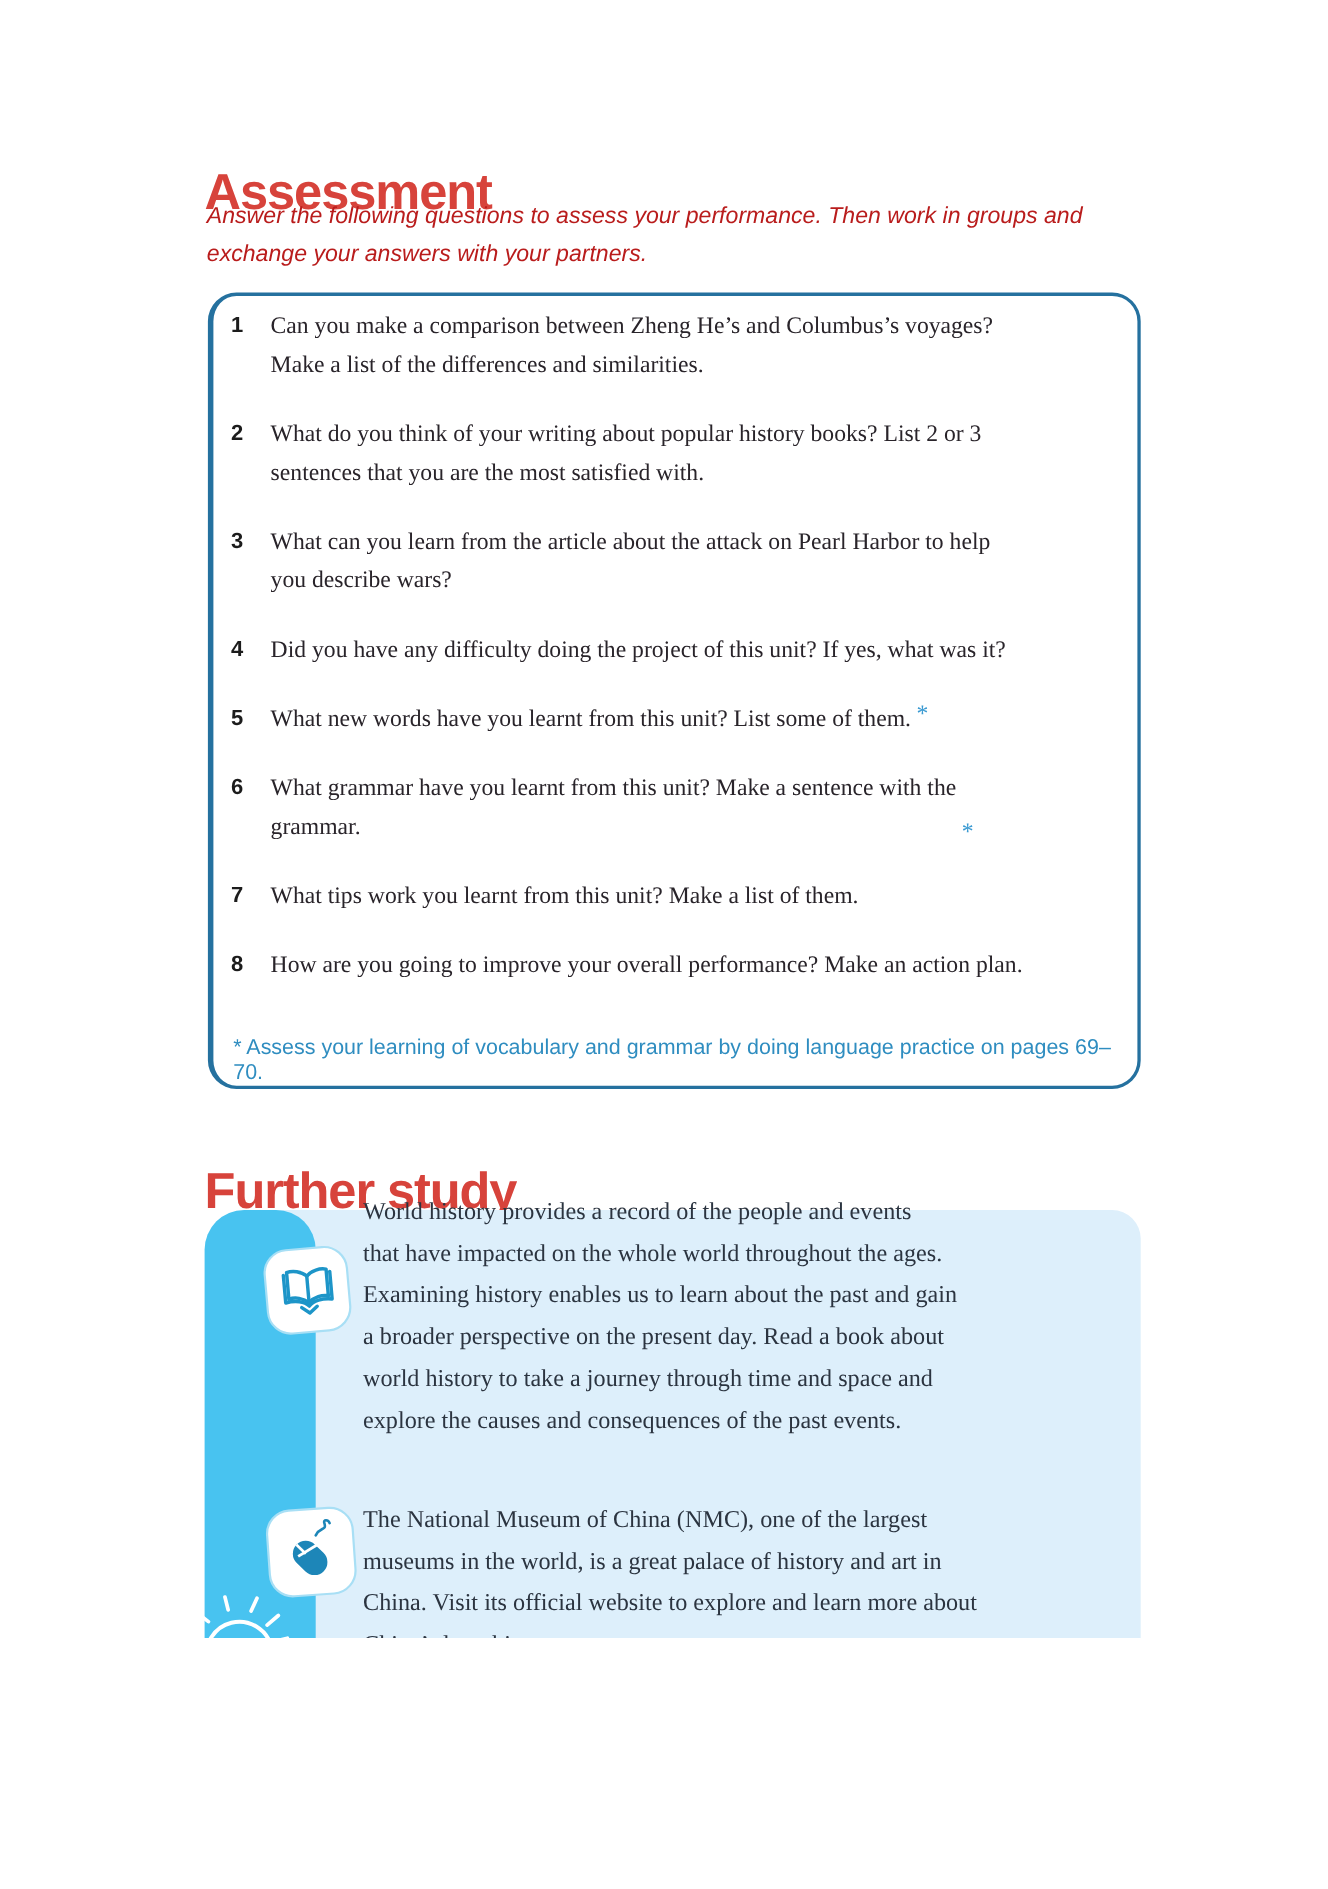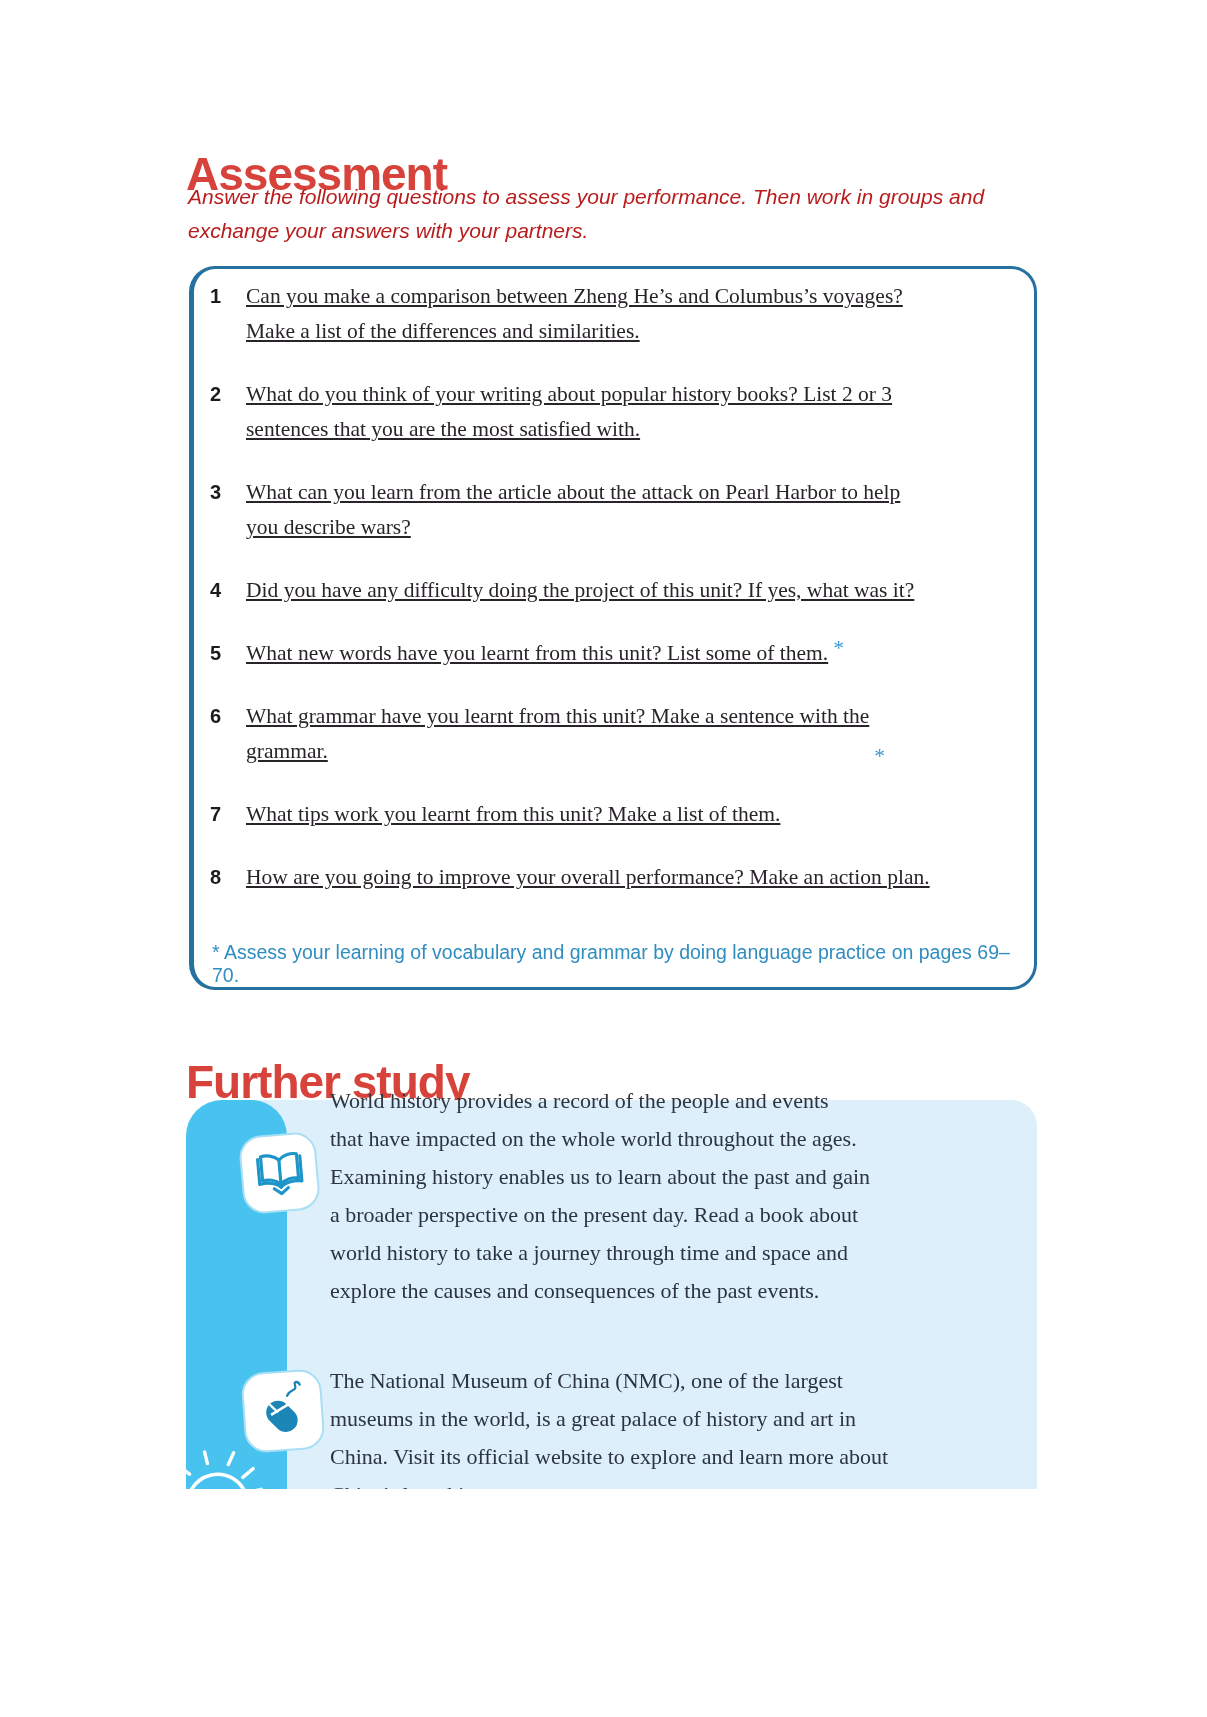--- a/index.html
+++ b/index.html
@@ -26,21 +26,21 @@
     border-radius:26px;background:#ffffff;
     padding:10px 18px 12px 16px;
   }
   .q{display:flex;margin-bottom:28px;}
   .q-num{
     flex:none;width:36px;font-weight:bold;font-size:20px;line-height:35px;
     color:#1c1c1c;font-family:"Liberation Sans",sans-serif;
   }
   .q-text{
     font-family:"Liberation Serif",serif;font-size:21.5px;line-height:35px;
-    color:#29242a;white-space:pre;text-decoration:underline;
+    color:#29242a;white-space:pre;
   }
   .star{color:#3a9ad2;font-family:"Liberation Serif",serif;font-size:21.5px;margin-left:5px;}
   .footnote{
     margin-top:46px;margin-left:2px;
     font-size:19.5px;color:#2f8dc0;font-family:"Liberation Sans",sans-serif;
   }
   
   .fs-panel{
     position:absolute;left:200px;top:1100px;width:837px;height:477px;
     background:#ddeffb;border-radius:26px;

